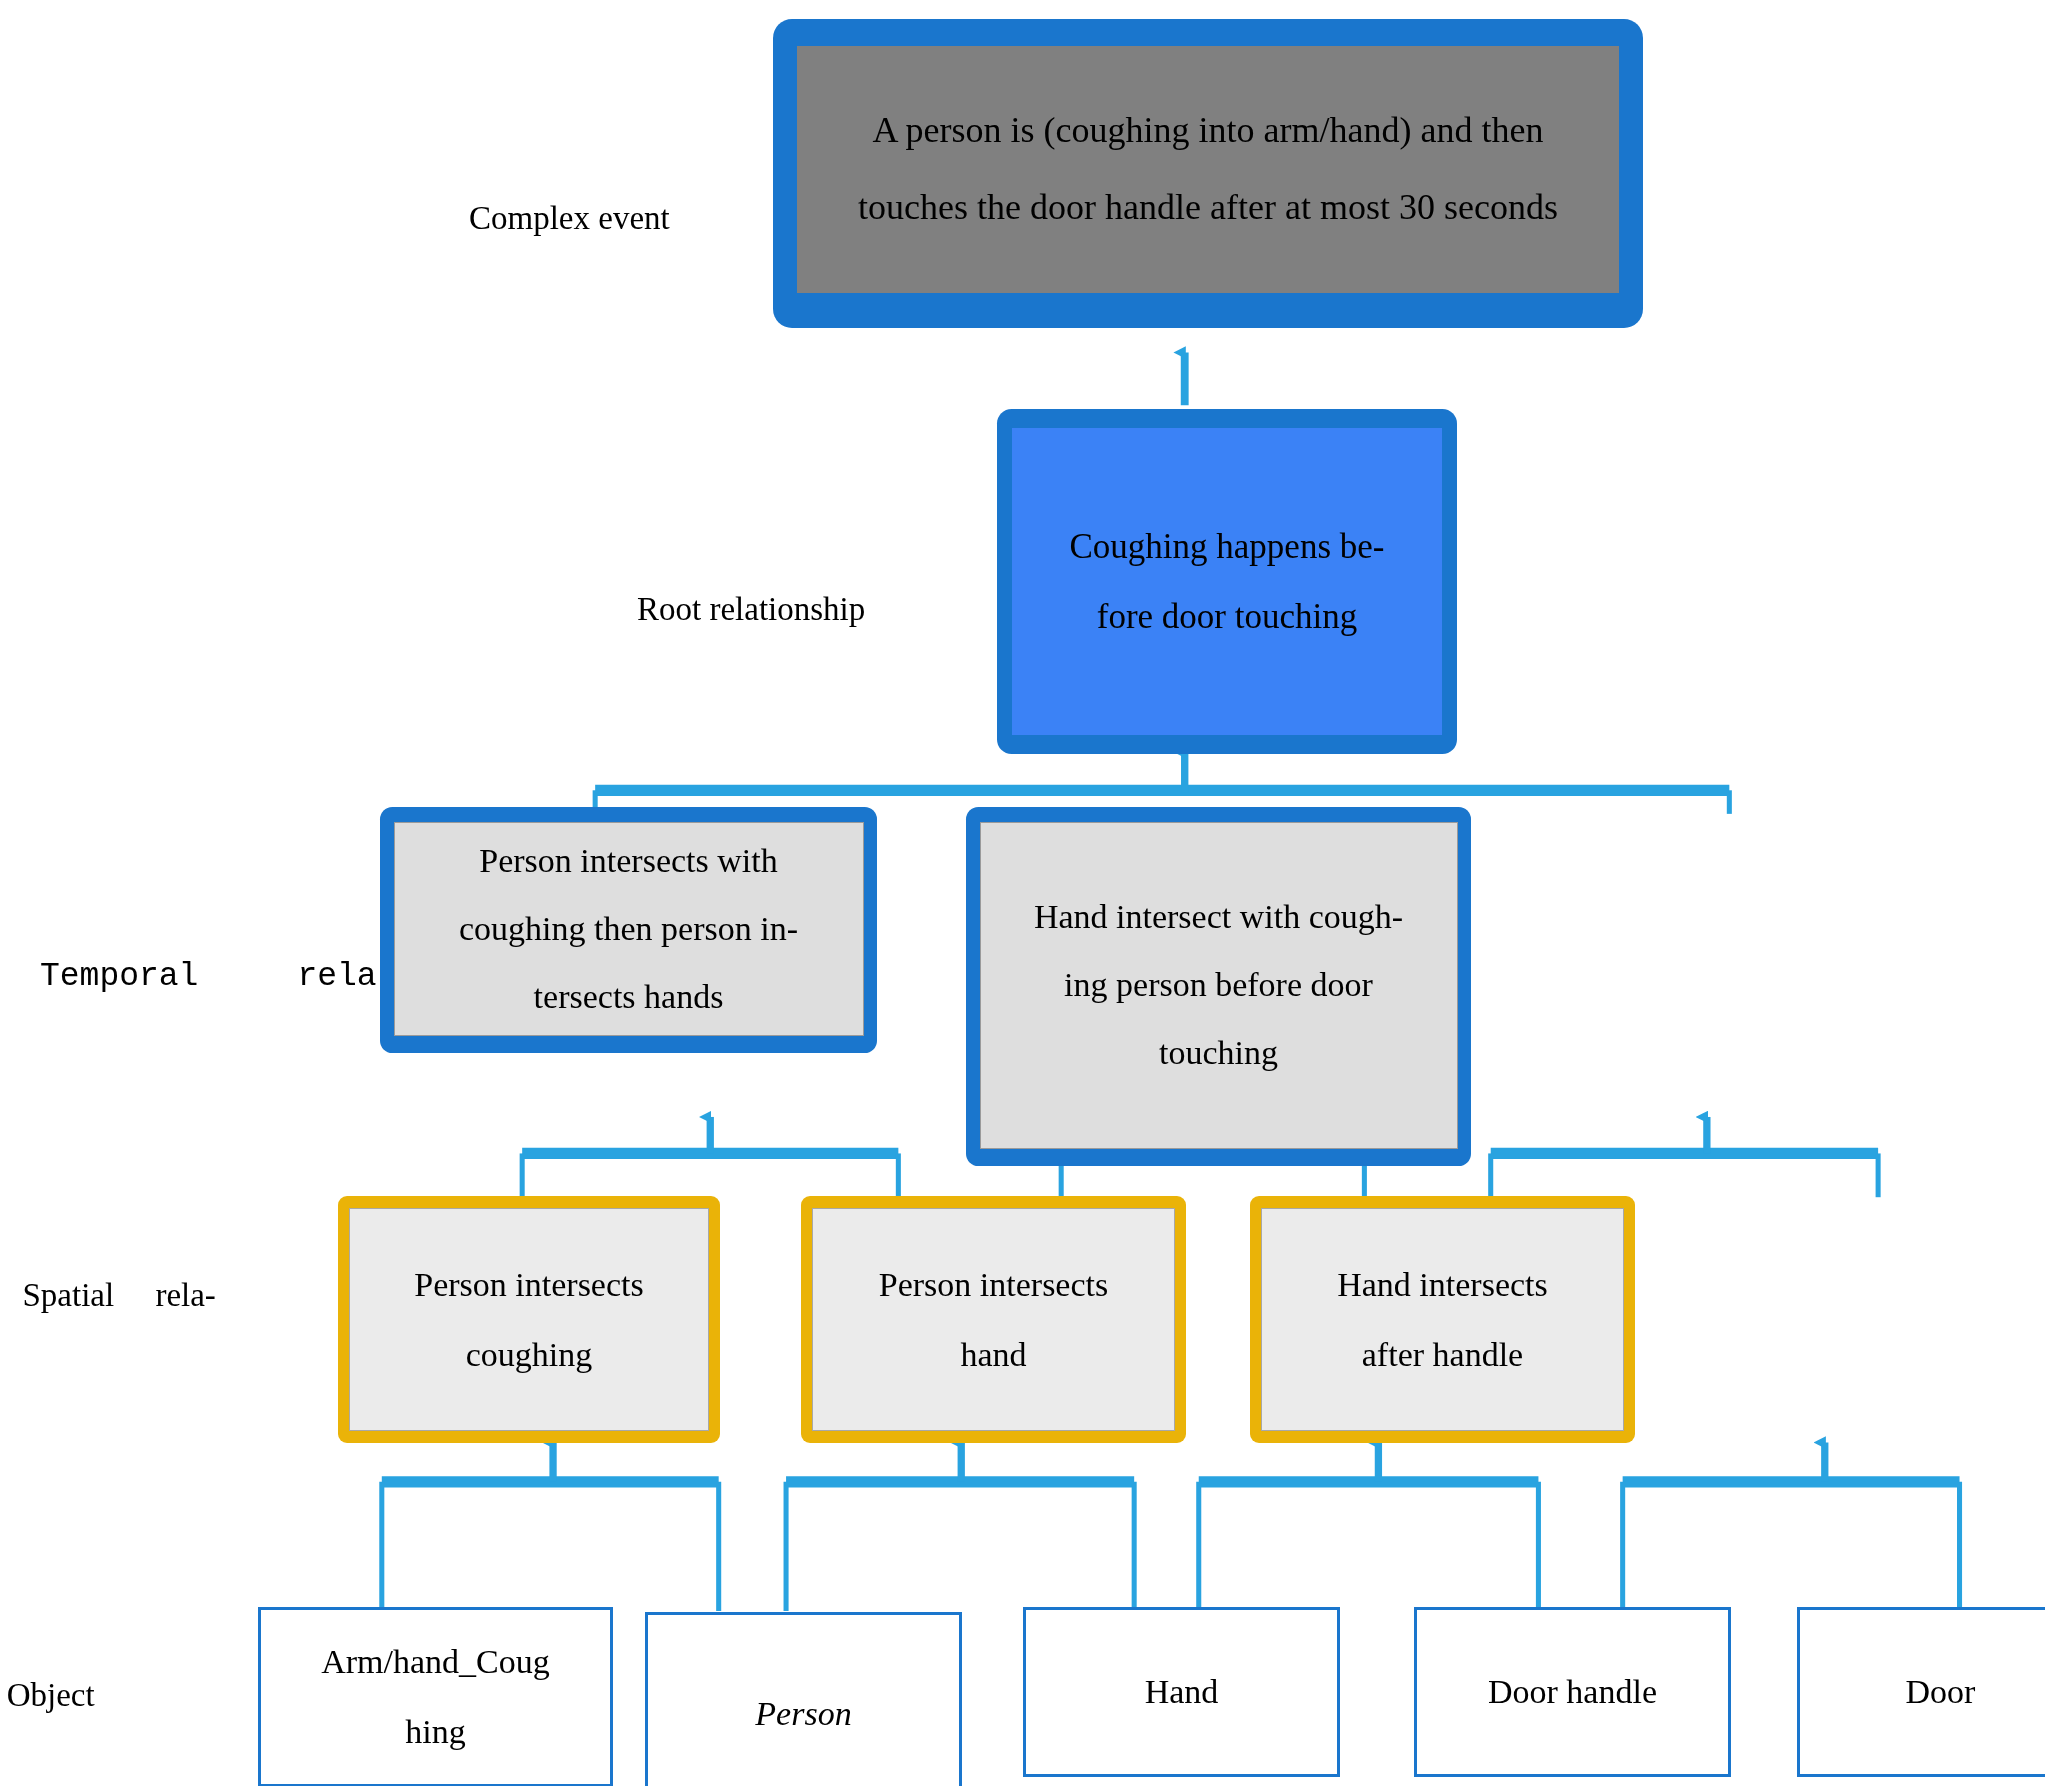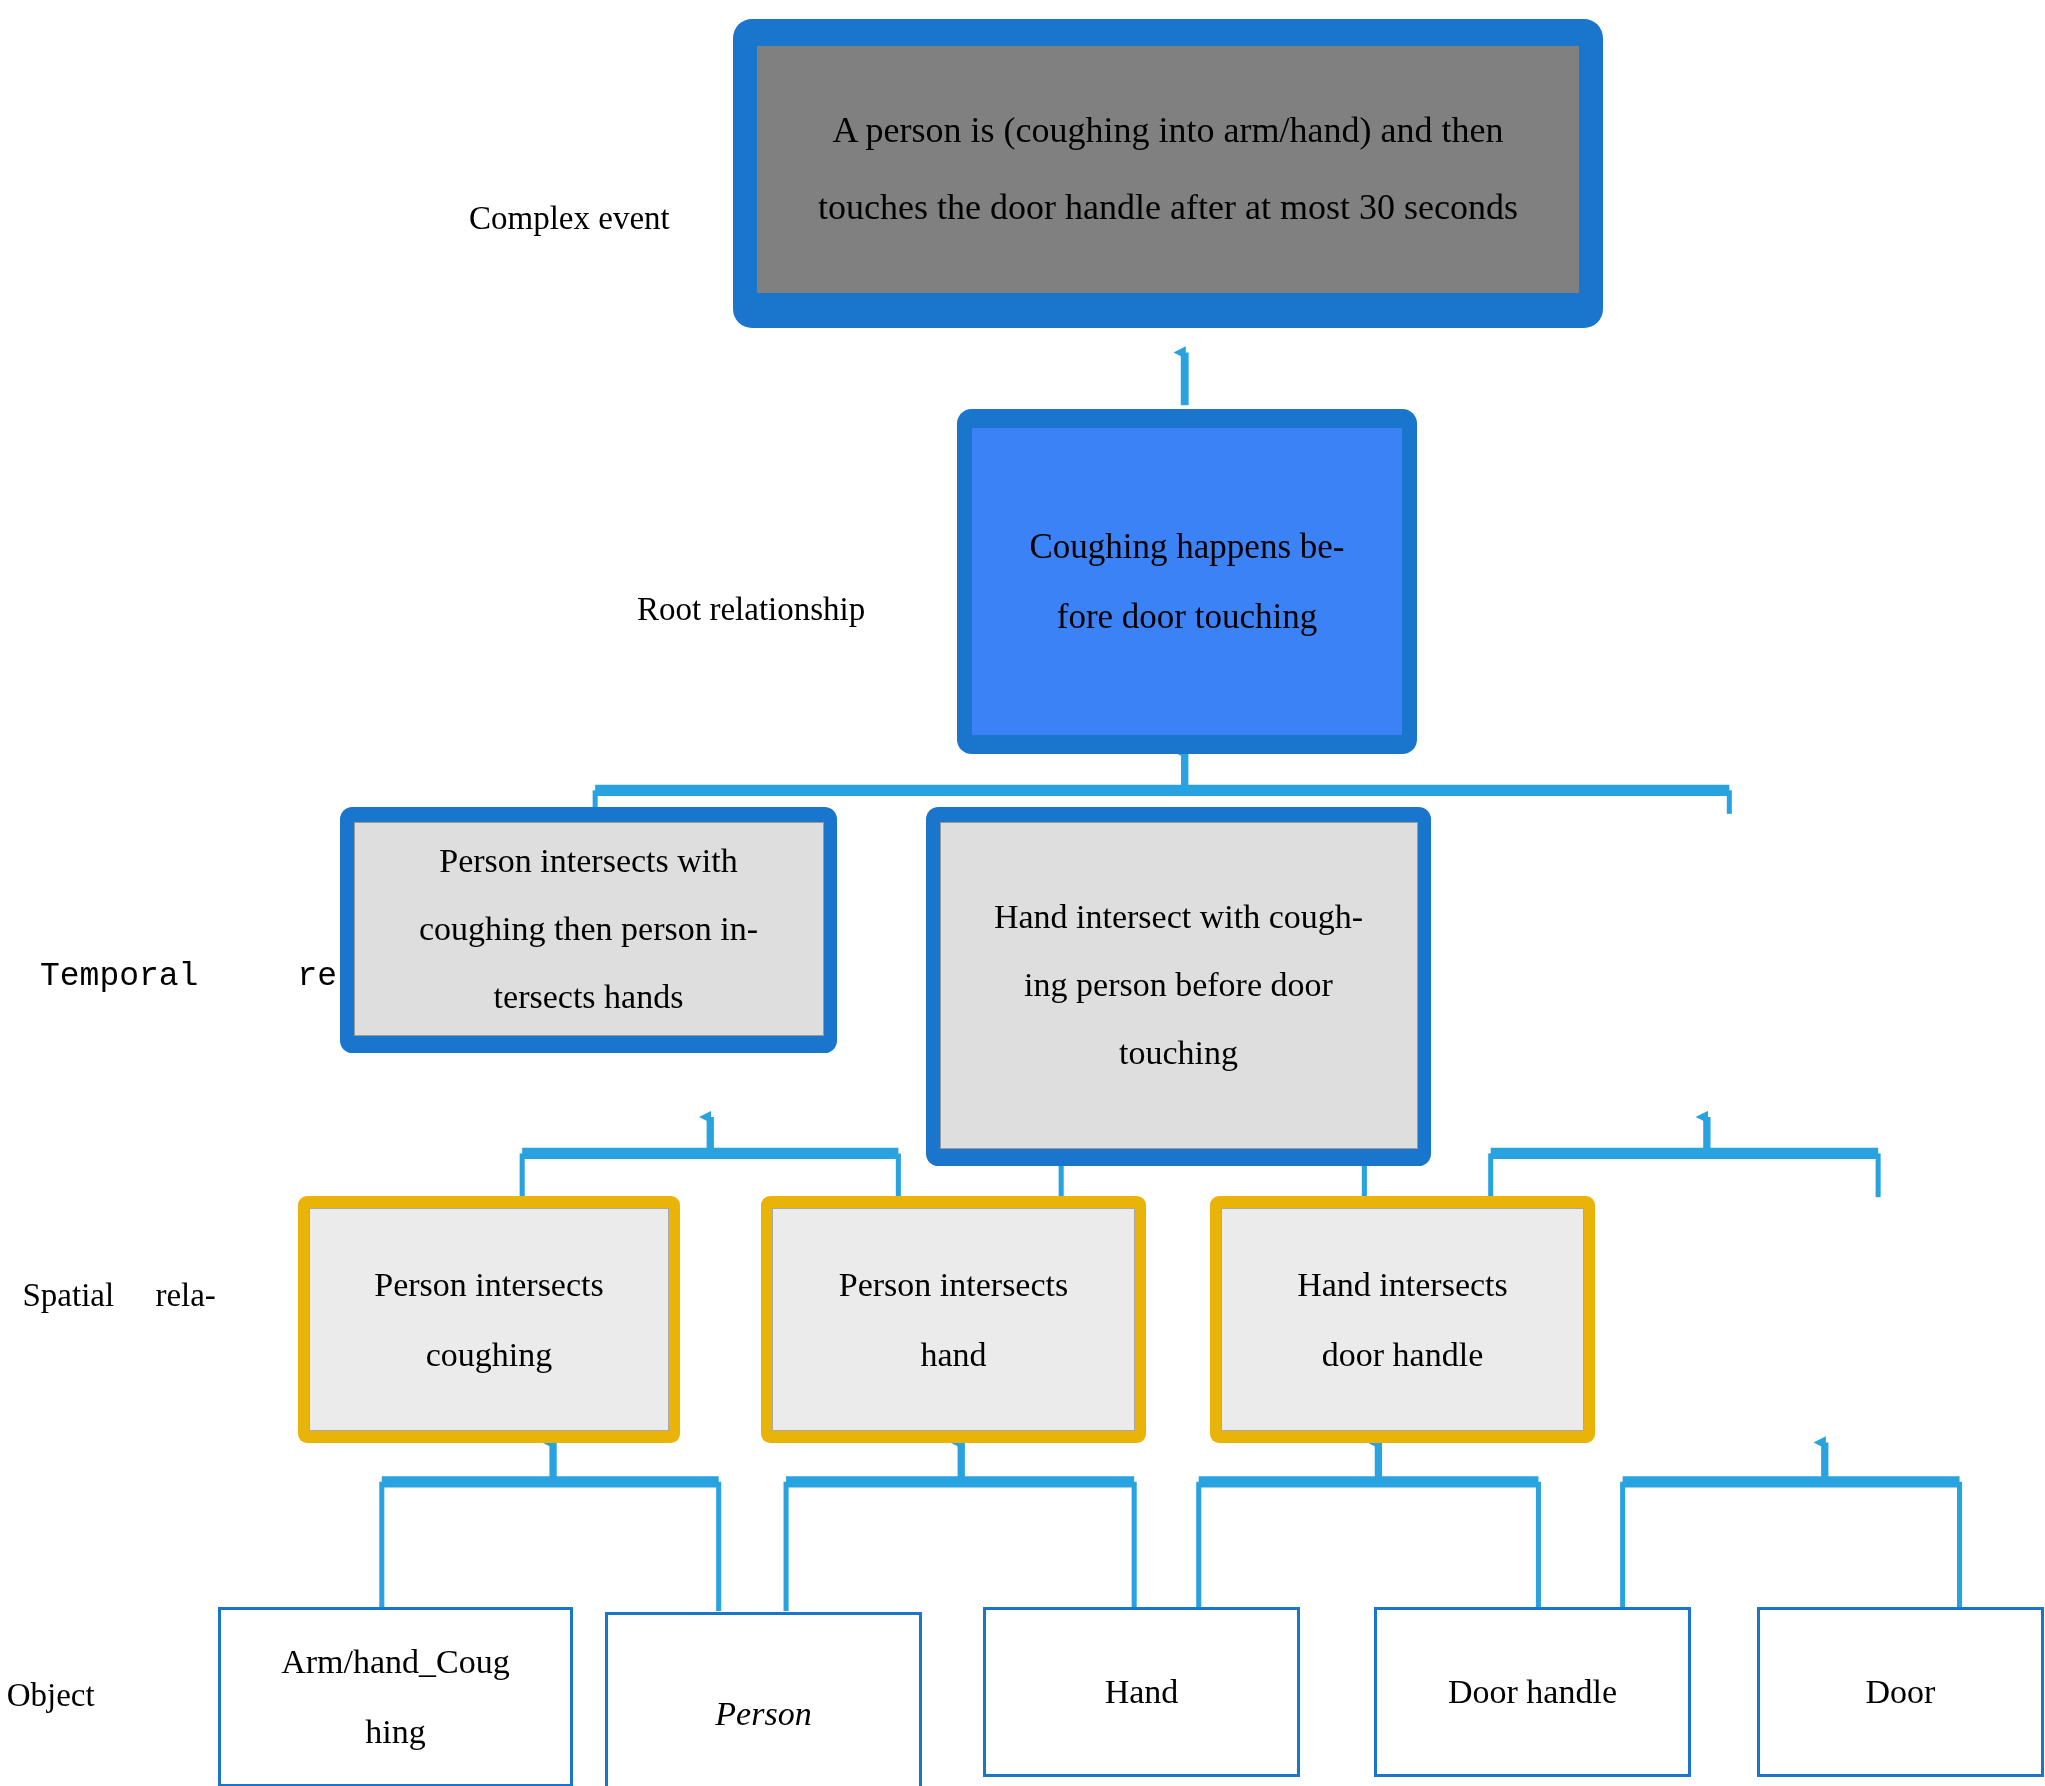--- a/index.html
+++ b/index.html
@@ -30,20 +30,21 @@
     font-family: "Liberation Serif", "DejaVu Serif", serif;
   }
   
   .node {
     position: absolute;
     box-sizing: border-box;
     display: flex;
     align-items: center;
     justify-content: center;
     text-align: center;
+    margin-left: 40px;
   }
   .node .node-text {
     display: block;
     color: #000000;
     font-family: "Liberation Serif", "DejaVu Serif", serif;
     white-space: pre-line;
   }
   
   .node.complex {
     background: #1a76cd;
@@ -270,21 +271,21 @@
   <div class="node spatial" style="left:761px; top:1196px; width:385px; height:247px;">
     <div class="inner">
       <span class="node-text">Person intersects
 hand</span>
     </div>
   </div>
 
   <div class="node spatial" style="left:1210px; top:1196px; width:385px; height:247px;">
     <div class="inner">
       <span class="node-text">Hand intersects
-door handle</span>
+after handle</span>
     </div>
   </div>
 
 
   <div class="node object" style="left:218px; top:1607px; width:355px; height:180px;">
     <div class="inner">
       <span class="node-text">Arm/hand_Coug
 hing</span>
     </div>
   </div>

